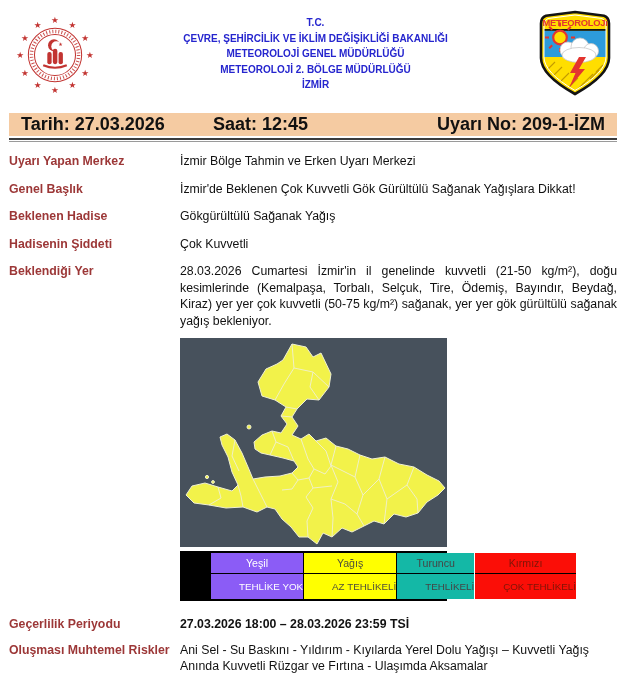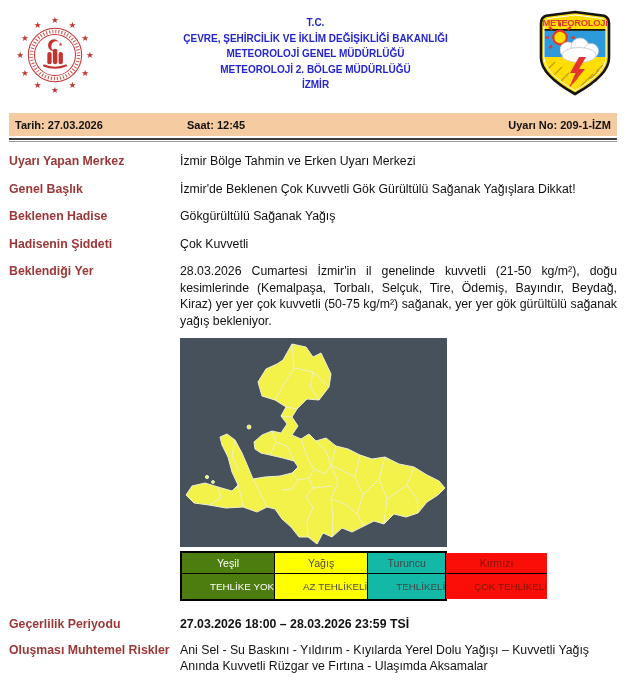--- a/index.html
+++ b/index.html
@@ -10,21 +10,21 @@
   
   .hdr{display:flex;align-items:flex-start;height:98px;}
   .logo-left{width:82px;height:86px;flex:0 0 auto;margin-left:5px;margin-top:4px;}
   .hdr-title{flex:1 1 auto;text-align:center;padding-top:7px;
              color:var(--title-blue);font-weight:bold;font-size:10px;line-height:15.6px;}
   .logo-right{width:80px;height:86px;flex:0 0 auto;margin-right:2px;margin-top:2px;}
 
   
   .infobar{margin-top:7px;background:var(--bar-peach);height:23px;
            display:grid;grid-template-columns:172px 1fr auto;align-items:center;
-           font-weight:bold;font-size:11px;padding:0 6px;box-sizing:border-box;}
+           font-weight:bold;font-size:18px;padding:0 12px;box-sizing:border-box;gap:20px;}
   .infobar .right{text-align:right;}
   .rule{height:1px;background:#fff;border-top:2px solid #3c3c3c;border-bottom:1px solid #9a9a9a;margin-top:2px;}
 
   
   main{margin-top:11px;}
   .row{display:flex;margin-bottom:11px;}
   .lbl{flex:0 0 171px;font-weight:bold;color:var(--label-maroon);font-size:12.3px;line-height:16.5px;}
   .val{flex:1 1 auto;font-size:12.3px;line-height:16.5px;color:#111;}
   .val p{margin:0;}
   .val .justify{text-align:justify;}
@@ -220,21 +220,21 @@
               <path d="M126,159 L133,170 L127,183 L128,199"></path>
               <path d="M38,149 L41,160 L29,167"></path>
               <path d="M58,147 L61,158 L63,169"></path>
               <path d="M73,141 L79,153 L87,169"></path>
               <path d="M55,102 L52,118 L59,133"></path>
             </g>
           </svg>
         </div>
 
         <div class="legend">
-          <div class="legend-col" style="background: #4d7c0f; color: rgb(255, 255, 255);">
+          <div class="legend-col" style="background: #8b5cf6; color: rgb(255, 255, 255); margin-left: 29px;">
             <div class="legend-name">Yeşil</div>
             <div class="legend-level">TEHLİKE YOK</div>
           </div>
           <div class="legend-col" style="background: rgb(255, 255, 0); color: rgb(79, 79, 60);">
             <div class="legend-name">Yağış</div>
             <div class="legend-level">AZ TEHLİKELİ</div>
           </div>
           <div class="legend-col" style="background: #14b8a6; color: rgb(69, 69, 69);">
             <div class="legend-name">Turuncu</div>
             <div class="legend-level">TEHLİKELİ</div>

